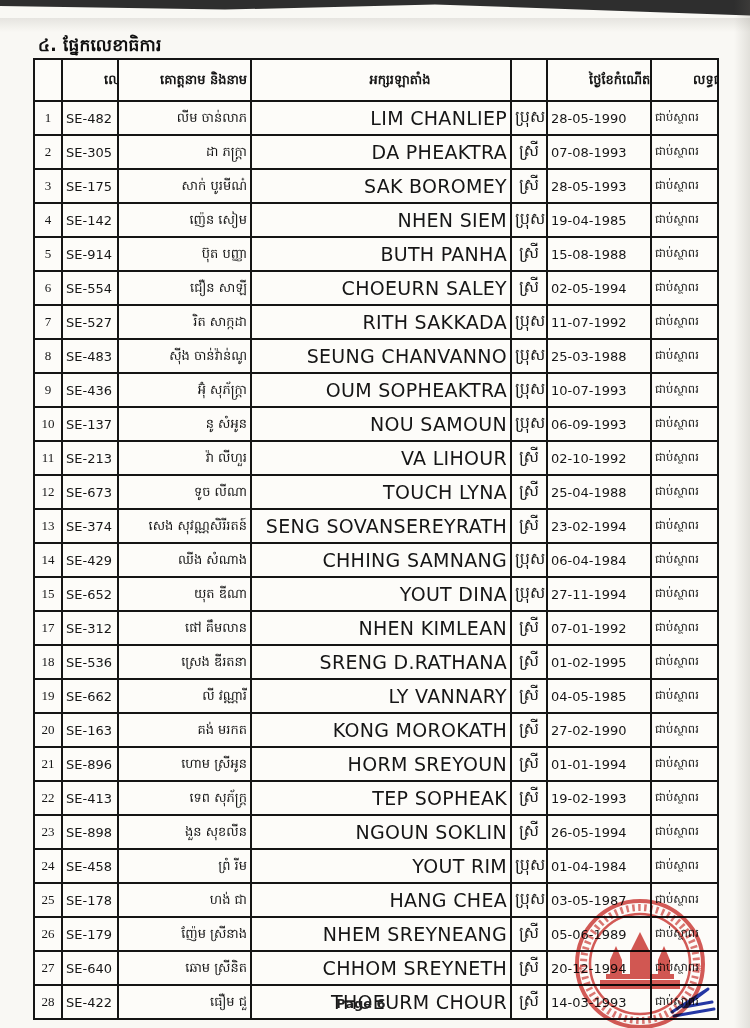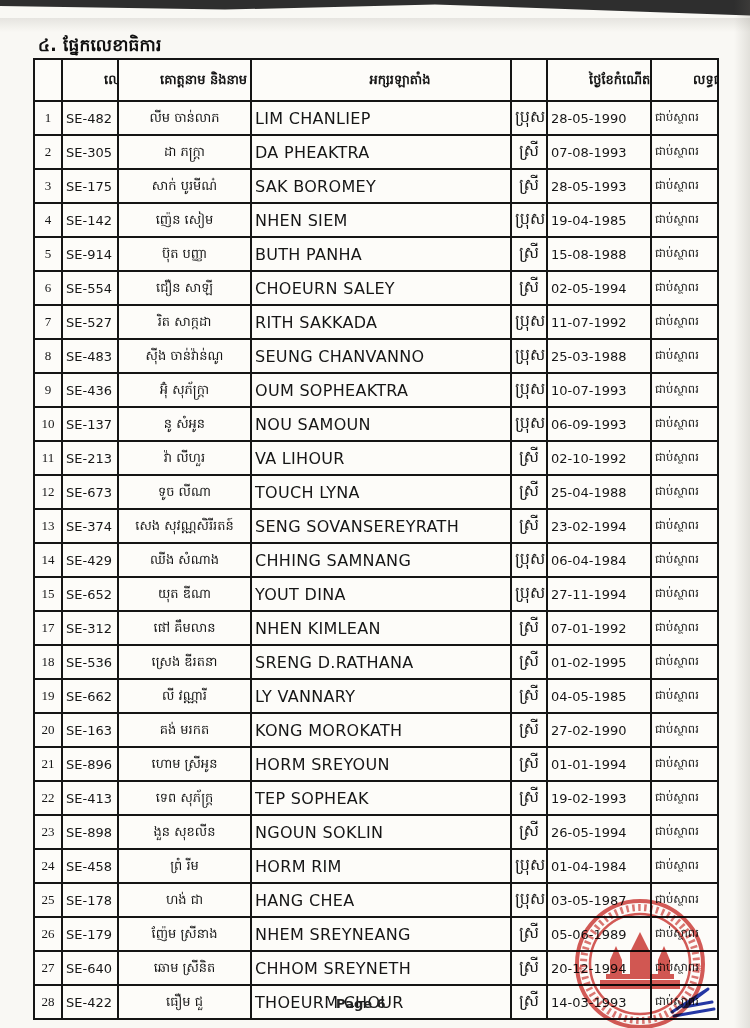--- a/index.html
+++ b/index.html
@@ -31,22 +31,22 @@
     border-collapse:collapse;table-layout:fixed;
     background:#fdfcf9;
   }
   .roster td,.roster th{
     border:2px solid #151515;overflow:hidden;white-space:nowrap;
     padding:0 3px;height:32px;vertical-align:middle;
   }
   .roster thead th{height:40px;font-size:13px;font-weight:bold;text-align:center;padding-left:41px;}
   .c-no{width:28px;text-align:center;font-family:"Liberation Serif","DejaVu Serif",serif;font-size:13px;}
   .c-code{width:56px;text-align:left;font-size:13px;}
-  .c-kh{width:133px;text-align:center;font-size:13px;padding-left:4px;}
-  .c-lat{width:260px;text-align:left;font-size:16px;padding-left:9px;letter-spacing:.3px;}
+  .c-kh{width:133px;text-align:right;font-size:13px;padding-left:4px;}
+  .c-lat{width:260px;text-align:right;font-size:19px;padding-left:9px;letter-spacing:.3px;}
   .c-sex{width:36px;text-align:center;font-size:16px;}
   .c-dob{width:104px;text-align:left;font-size:13px;}
   .c-res{width:67px;text-align:left;font-size:11.5px;}
   .page-number{
     position:absolute;left:336px;top:996px;
     font-size:13px;font-weight:bold;color:#222;
   }
   .stamp{
     position:absolute;left:570px;top:894px;width:140px;height:140px;
     mix-blend-mode:multiply;opacity:.88;pointer-events:none;
@@ -282,21 +282,21 @@
     <td class="c-kh">ងួន សុខលីន</td>
     <td class="c-lat">NGOUN SOKLIN</td>
     <td class="c-sex">ស្រី</td>
     <td class="c-dob">26-05-1994</td>
     <td class="c-res">ជាប់ស្ថាពរ</td>
   </tr>
       <tr>
     <td class="c-no">24</td>
     <td class="c-code">SE-458</td>
     <td class="c-kh">ព្រំ រីម</td>
-    <td class="c-lat">HORM RIM</td>
+    <td class="c-lat">YOUT RIM</td>
     <td class="c-sex">ប្រុស</td>
     <td class="c-dob">01-04-1984</td>
     <td class="c-res">ជាប់ស្ថាពរ</td>
   </tr>
       <tr>
     <td class="c-no">25</td>
     <td class="c-code">SE-178</td>
     <td class="c-kh">ហង់ ជា</td>
     <td class="c-lat">HANG CHEA</td>
     <td class="c-sex">ប្រុស</td>

